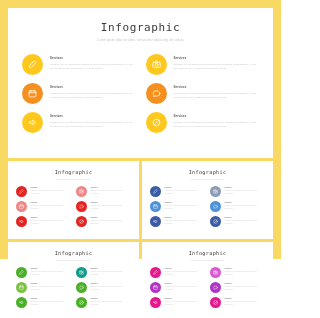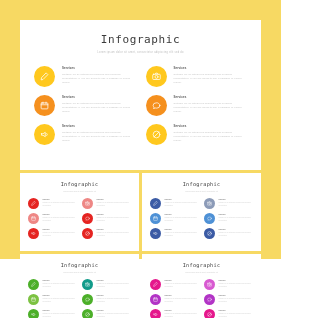--- a/index.html
+++ b/index.html
@@ -14,21 +14,21 @@
     overflow: hidden;
   }
 
   
   #page {
     position: relative;
     width: 281px;
     height: 259px;
     box-sizing: border-box;
     background: #f7d963;
-    padding: 20px;
+    padding: 8px;
   }
 
   
   .hero {
     position: relative;
     box-sizing: border-box;
     width: 100%;
     height: 150px;
     background: #ffffff;
     overflow: hidden;

